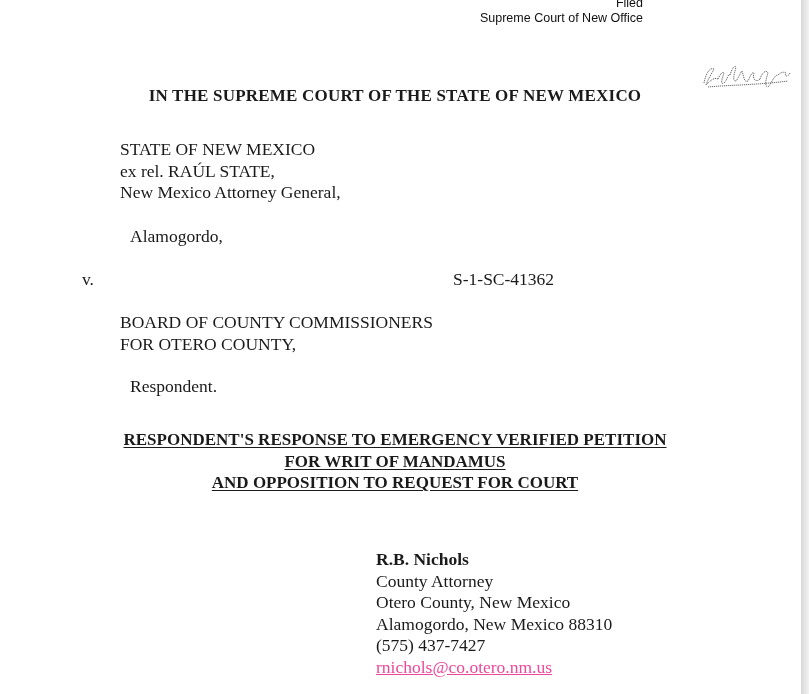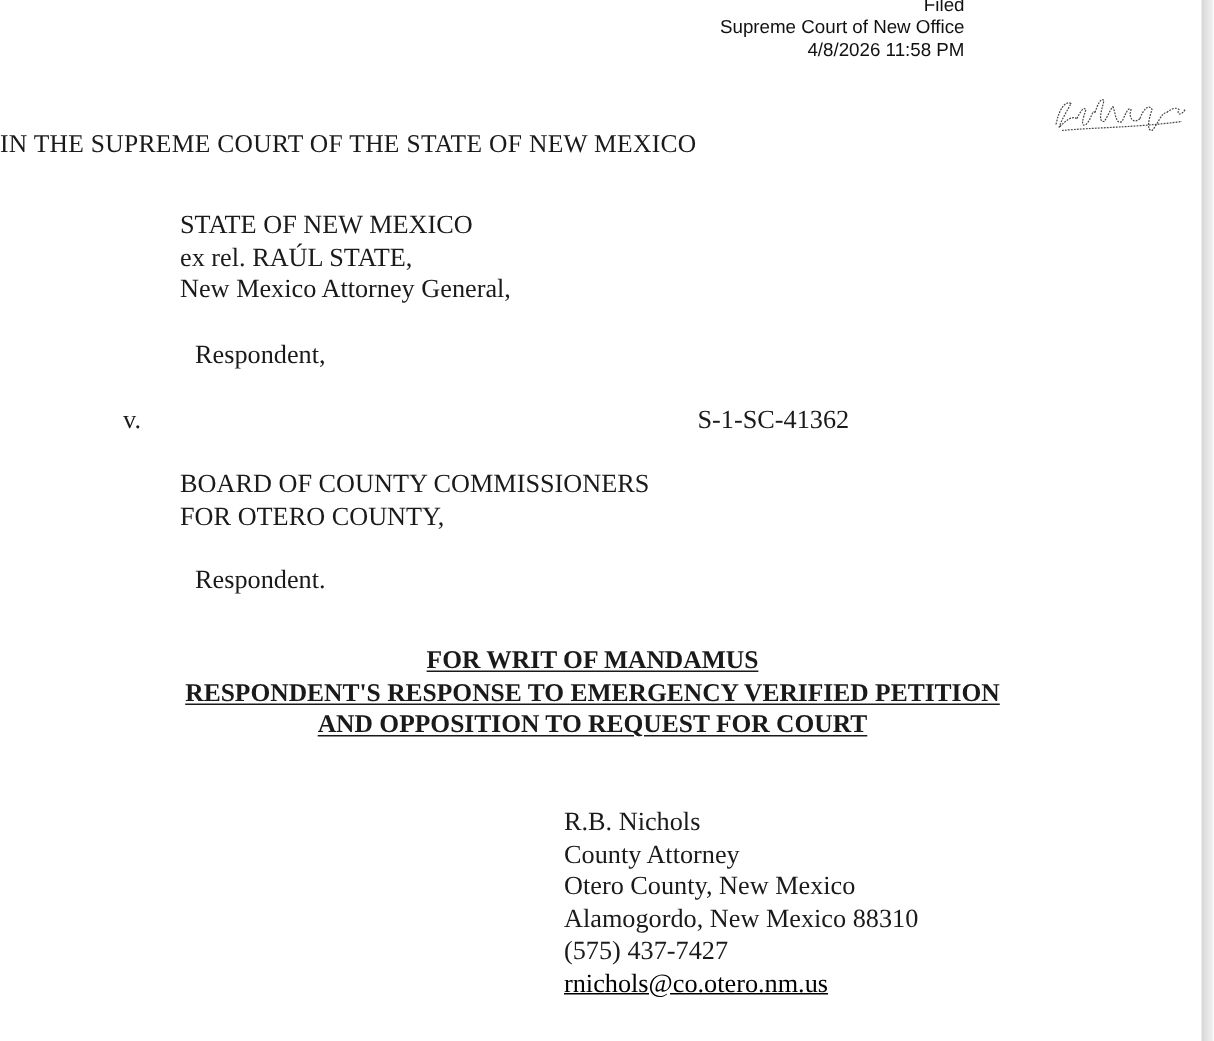--- a/index.html
+++ b/index.html
@@ -41,22 +41,22 @@
       top: 61px;
       left: 698px;
       width: 96px;
       height: 30px;
     }
     .court-title {
       position: absolute;
       top: 86px;
       left: 0;
       width: 790px;
-      text-align: left;
-      font-weight: normal;
+      text-align: center;
+      font-weight: bold;
       font-size: 17px;
       letter-spacing: 0.2px;
     }
     .text-line {
       position: absolute;
       font-size: 17.5px;
       line-height: 21.5px;
       white-space: nowrap;
     }
     .caption-block {
@@ -80,36 +80,35 @@
       text-decoration: underline;
       text-underline-offset: 2px;
     }
     .attorney-block {
       position: absolute;
       top: 537px;
       left: 376px;
       font-size: 17.5px;
       line-height: 21.5px;
     }
-    .attorney-block .name { font-weight: normal; }
+    .attorney-block .name { font-weight: bold; margin-top: 12px; }
     .attorney-block a {
-      color: #000000;
+      color: #ec4899;
       text-decoration: underline;
       font-family: Liberation Serif, serif;
     }
   </style>
 </head>
 <body>
 
 <div class="page">
 
   <div class="stamp">
     <div>Filed</div>
     <div>Supreme Court of New Office</div>
-    <div>4/8/2026 11:58 PM</div>
   </div>
 
   <svg class="signature" viewBox="0 0 96 30">
     <g fill="none" stroke="#444" stroke-width="0.8" stroke-dasharray="1.2 0.8">
       <path d="M6 22 C8 12, 12 6, 16 8 C14 12, 10 18, 8 24 C12 20, 16 16, 20 18"></path>
       <path d="M20 18 C22 14, 24 10, 26 12 C24 18, 22 24, 26 22 C30 18, 30 12, 32 14"></path>
       <path d="M32 14 C34 8, 36 4, 38 6 C36 14, 34 20, 38 20 C40 18, 42 12, 44 10"></path>
       <path d="M44 10 C46 16, 46 22, 50 20 C52 16, 54 10, 56 12 C54 18, 58 22, 62 18"></path>
       <path d="M62 18 C64 12, 68 8, 70 12 C68 18, 66 26, 70 26 C74 22, 76 14, 80 14"></path>
       <path d="M80 14 C82 12, 86 10, 88 12 C86 16, 90 16, 92 12"></path>
@@ -118,35 +117,35 @@
   </svg>
 
   <div class="court-title">IN THE SUPREME COURT OF THE STATE OF NEW MEXICO</div>
 
   <div class="caption-block" style="top:139px;">
     <div>STATE OF NEW MEXICO</div>
     <div>ex rel. RAÚL STATE,</div>
     <div>New Mexico Attorney General,</div>
   </div>
 
-  <div class="text-line" style="top:226px; left:130px;">Respondent,</div>
+  <div class="text-line" style="top:226px; left:130px;">Alamogordo,</div>
 
   <div class="text-line" style="top:269px; left:82px;">v.</div>
-  <div class="text-line" style="top:269px; left:465px;">S-1-SC-41362</div>
+  <div class="text-line" style="top:269px; left:453px;">S-1-SC-41362</div>
 
   <div class="caption-block" style="top:312px;">
     <div>BOARD OF COUNTY COMMISSIONERS</div>
     <div>FOR OTERO COUNTY,</div>
   </div>
 
   <div class="text-line" style="top:376px; left:130px;">Respondent.</div>
 
   <div class="doc-title">
+    <div>RESPONDENT'S RESPONSE TO EMERGENCY VERIFIED PETITION</div>
     <div>FOR WRIT OF MANDAMUS</div>
-    <div>RESPONDENT'S RESPONSE TO EMERGENCY VERIFIED PETITION</div>
     <div>AND OPPOSITION TO REQUEST FOR COURT</div>
   </div>
 
   <div class="attorney-block">
     <div class="name">R.B. Nichols</div>
     <div>County Attorney</div>
     <div>Otero County, New Mexico</div>
     <div>Alamogordo, New Mexico 88310</div>
     <div>(575) 437-7427</div>
     <div><a>rnichols@co.otero.nm.us</a></div>

